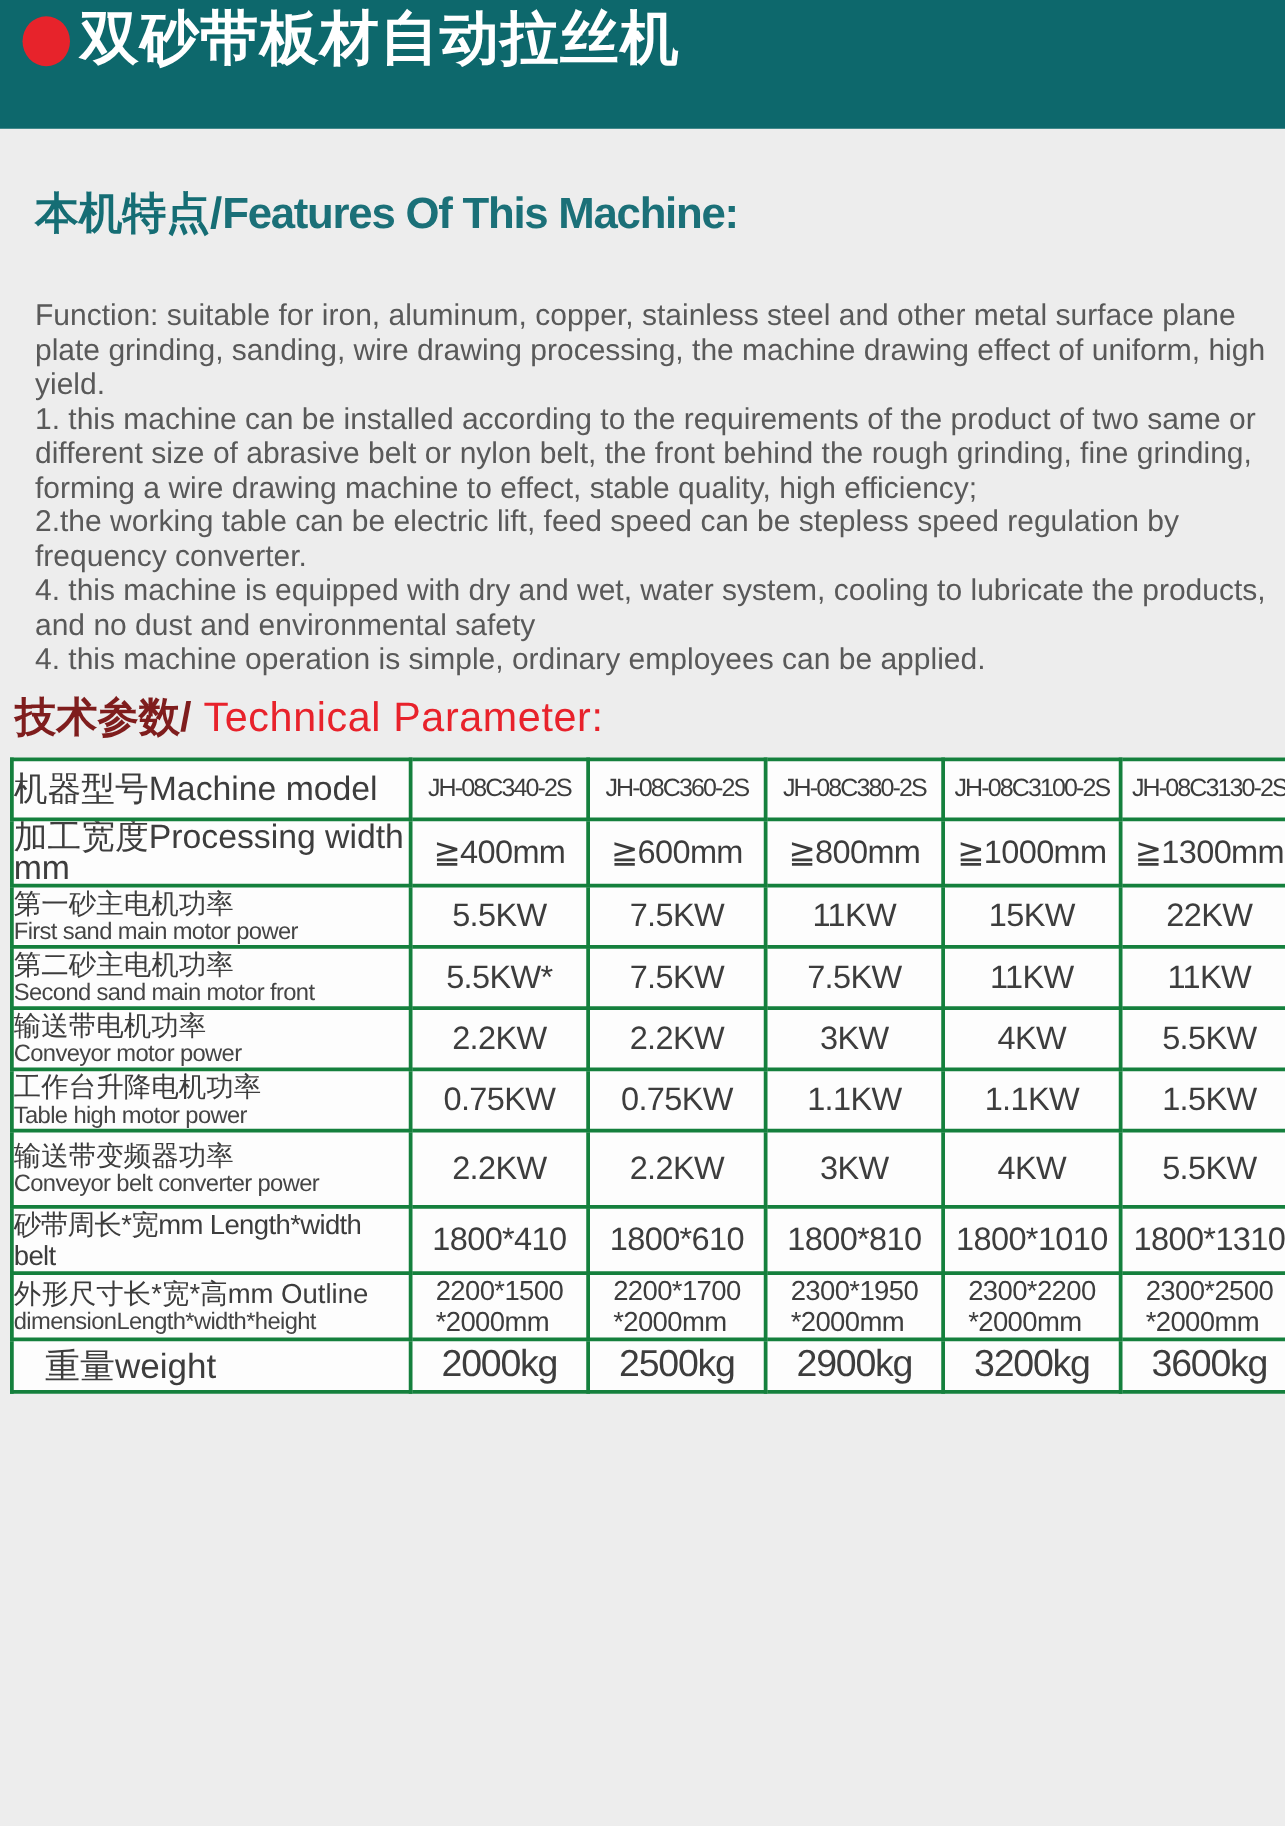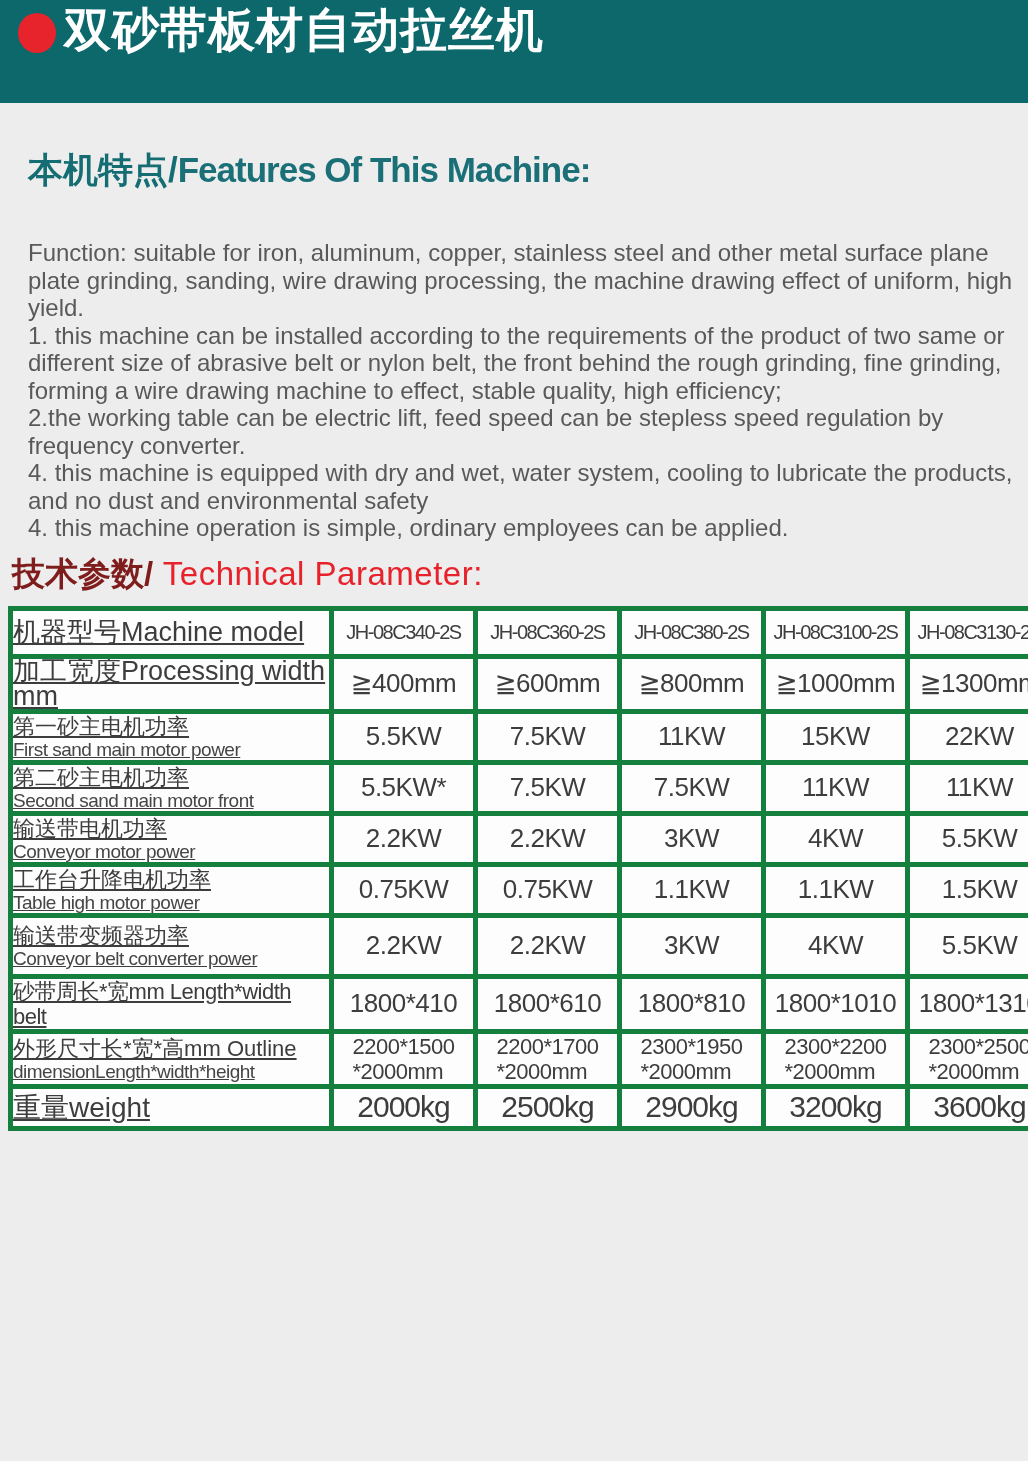--- a/index.html
+++ b/index.html
@@ -39,22 +39,22 @@
   .tech-heading{margin:10px 0 0 12px;font-weight:normal;}
   .tech-heading .zh{font-size:33px;font-weight:bold;color:#7f1d1d;}
   .tech-heading .en{font-size:33px;color:#e8222b;letter-spacing:0.5px;white-space:pre;}
 
   
   table.spec{
     border-collapse:collapse;margin:9px 0 0 8px;
     background:#fdfdfd;table-layout:fixed;width:1013px;
   }
   table.spec td{
-    border:5px solid #15803d;padding:0;vertical-align:middle;
-    color:#3d3d3d;overflow:hidden;text-decoration:underline;
+    border:3px solid #15803d;padding:0;vertical-align:middle;
+    color:#3d3d3d;overflow:hidden;
   }
   td.lbl{width:316px;text-align:left;padding-left:7px;}
   td.val{width:139px;text-align:center;font-size:26px;letter-spacing:-0.5px;}
   td.val span{display:inline-block;text-align:left;white-space:pre-line;}
   .lbl .l1{font-size:22px;line-height:25px;letter-spacing:0;}
   .lbl .l2{font-size:19px;line-height:21px;letter-spacing:-0.5px;color:#454545;}
   td.lbl.single .l1{font-size:27px;letter-spacing:0;}
   
   tr:nth-child(1){height:48px;}
   tr:nth-child(1) td.val{font-size:20px;letter-spacing:-1.5px;}
@@ -62,21 +62,21 @@
   tr:nth-child(3){height:48px;}
   tr:nth-child(4){height:49px;}
   tr:nth-child(5){height:45px;}
   tr:nth-child(6){height:46px;}
   tr:nth-child(7){height:61px;}
   tr:nth-child(8){height:41px;}
   tr:nth-child(8) td.lbl.single .l1{font-size:22px;letter-spacing:-0.5px;}
   tr:nth-child(9){height:52px;}
   tr:nth-child(9) td.val{font-size:22px;line-height:25px;letter-spacing:-0.5px;}
   tr:nth-child(10){height:42px;}
-  tr:nth-child(10) td.lbl.single .l1{font-size:28px;}
+  tr:nth-child(10) td.lbl.single .l1{font-size:28px;padding-left:25px;}
   tr:nth-child(10) td.val{font-size:30px;letter-spacing:-1px;}
 </style>
 </head>
 <body style="background: rgb(237, 237, 237);">
 
 <div class="page">
 
   <header class="band" style="background: rgb(13, 104, 108);">
     <span class="dot" style="background: rgb(231, 35, 43);"></span>
     <h1>双砂带板材自动拉丝机</h1>

